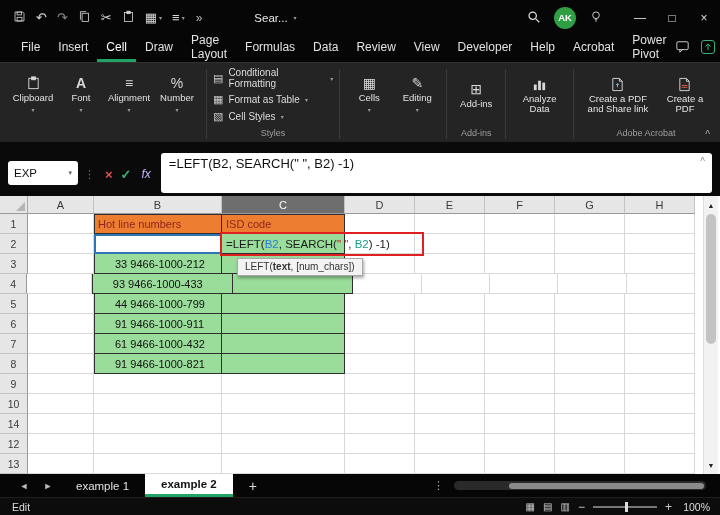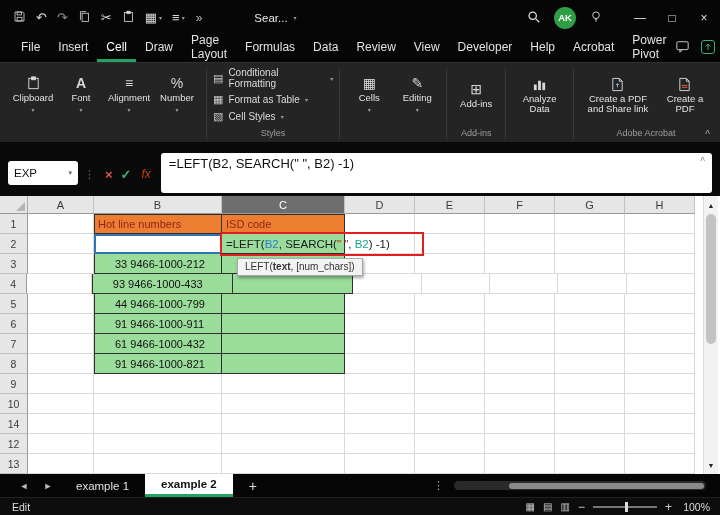--- a/index.html
+++ b/index.html
@@ -48,21 +48,21 @@
   
   .formulabar{position:absolute;top:142px;left:0;right:0;height:54px;background:#0a0a0a;
               display:flex;align-items:center;padding-top:7px;box-sizing:border-box;}
   .namebox{margin-left:8px;width:70px;height:24px;background:#fff;border-radius:3px;display:flex;
            align-items:center;justify-content:space-between;padding:0 6px;box-sizing:border-box;
            font-size:11.5px;color:#111;}
   .nb-caret{font-size:7px;color:#666;}
   .fb-dots{color:#777;font-size:11px;margin:4px 6px 0 6px;}
   .fb-cancel{background:none;border:none;color:#E05252;font-size:13px;font-weight:bold;margin-top:3px;padding:0 4px;}
   .fb-enter{background:none;border:none;color:#35B374;font-size:13px;font-weight:bold;margin-top:3px;padding:0 4px;}
-  .fb-fx{background:none;border:none;color:#c2410c;font-size:12px;font-style:italic;margin-top:3px;padding:0 6px;}
+  .fb-fx{background:none;border:none;color:#c4b5fd;font-size:12px;font-style:italic;margin-top:3px;padding:0 6px;}
   .fb-input{flex:1;margin:0 8px 0 4px;height:40px;background:#fff;border-radius:3px;position:relative;
             font-size:13px;color:#111;padding:3px 20px 0 8px;box-sizing:border-box;}
   .fb-collapse{position:absolute;right:7px;top:3px;color:#888;font-size:10px;}
   
   .gridarea{position:absolute;top:196px;left:0;right:0;height:278px;background:#fff;}
   .sheet-grid{position:absolute;left:0;top:0;width:695px;}
   .g-row{display:flex;height:20px;}
   .g-headrow{height:18px;}
   .g-corner{width:28px;background:#E6E6E6;border-right:1px solid #ababab;border-bottom:1px solid #999;box-sizing:border-box;position:relative;}
   .g-corner::after{content:"";position:absolute;right:2px;bottom:2px;border-left:9px solid transparent;border-bottom:9px solid #b5b5b5;}

